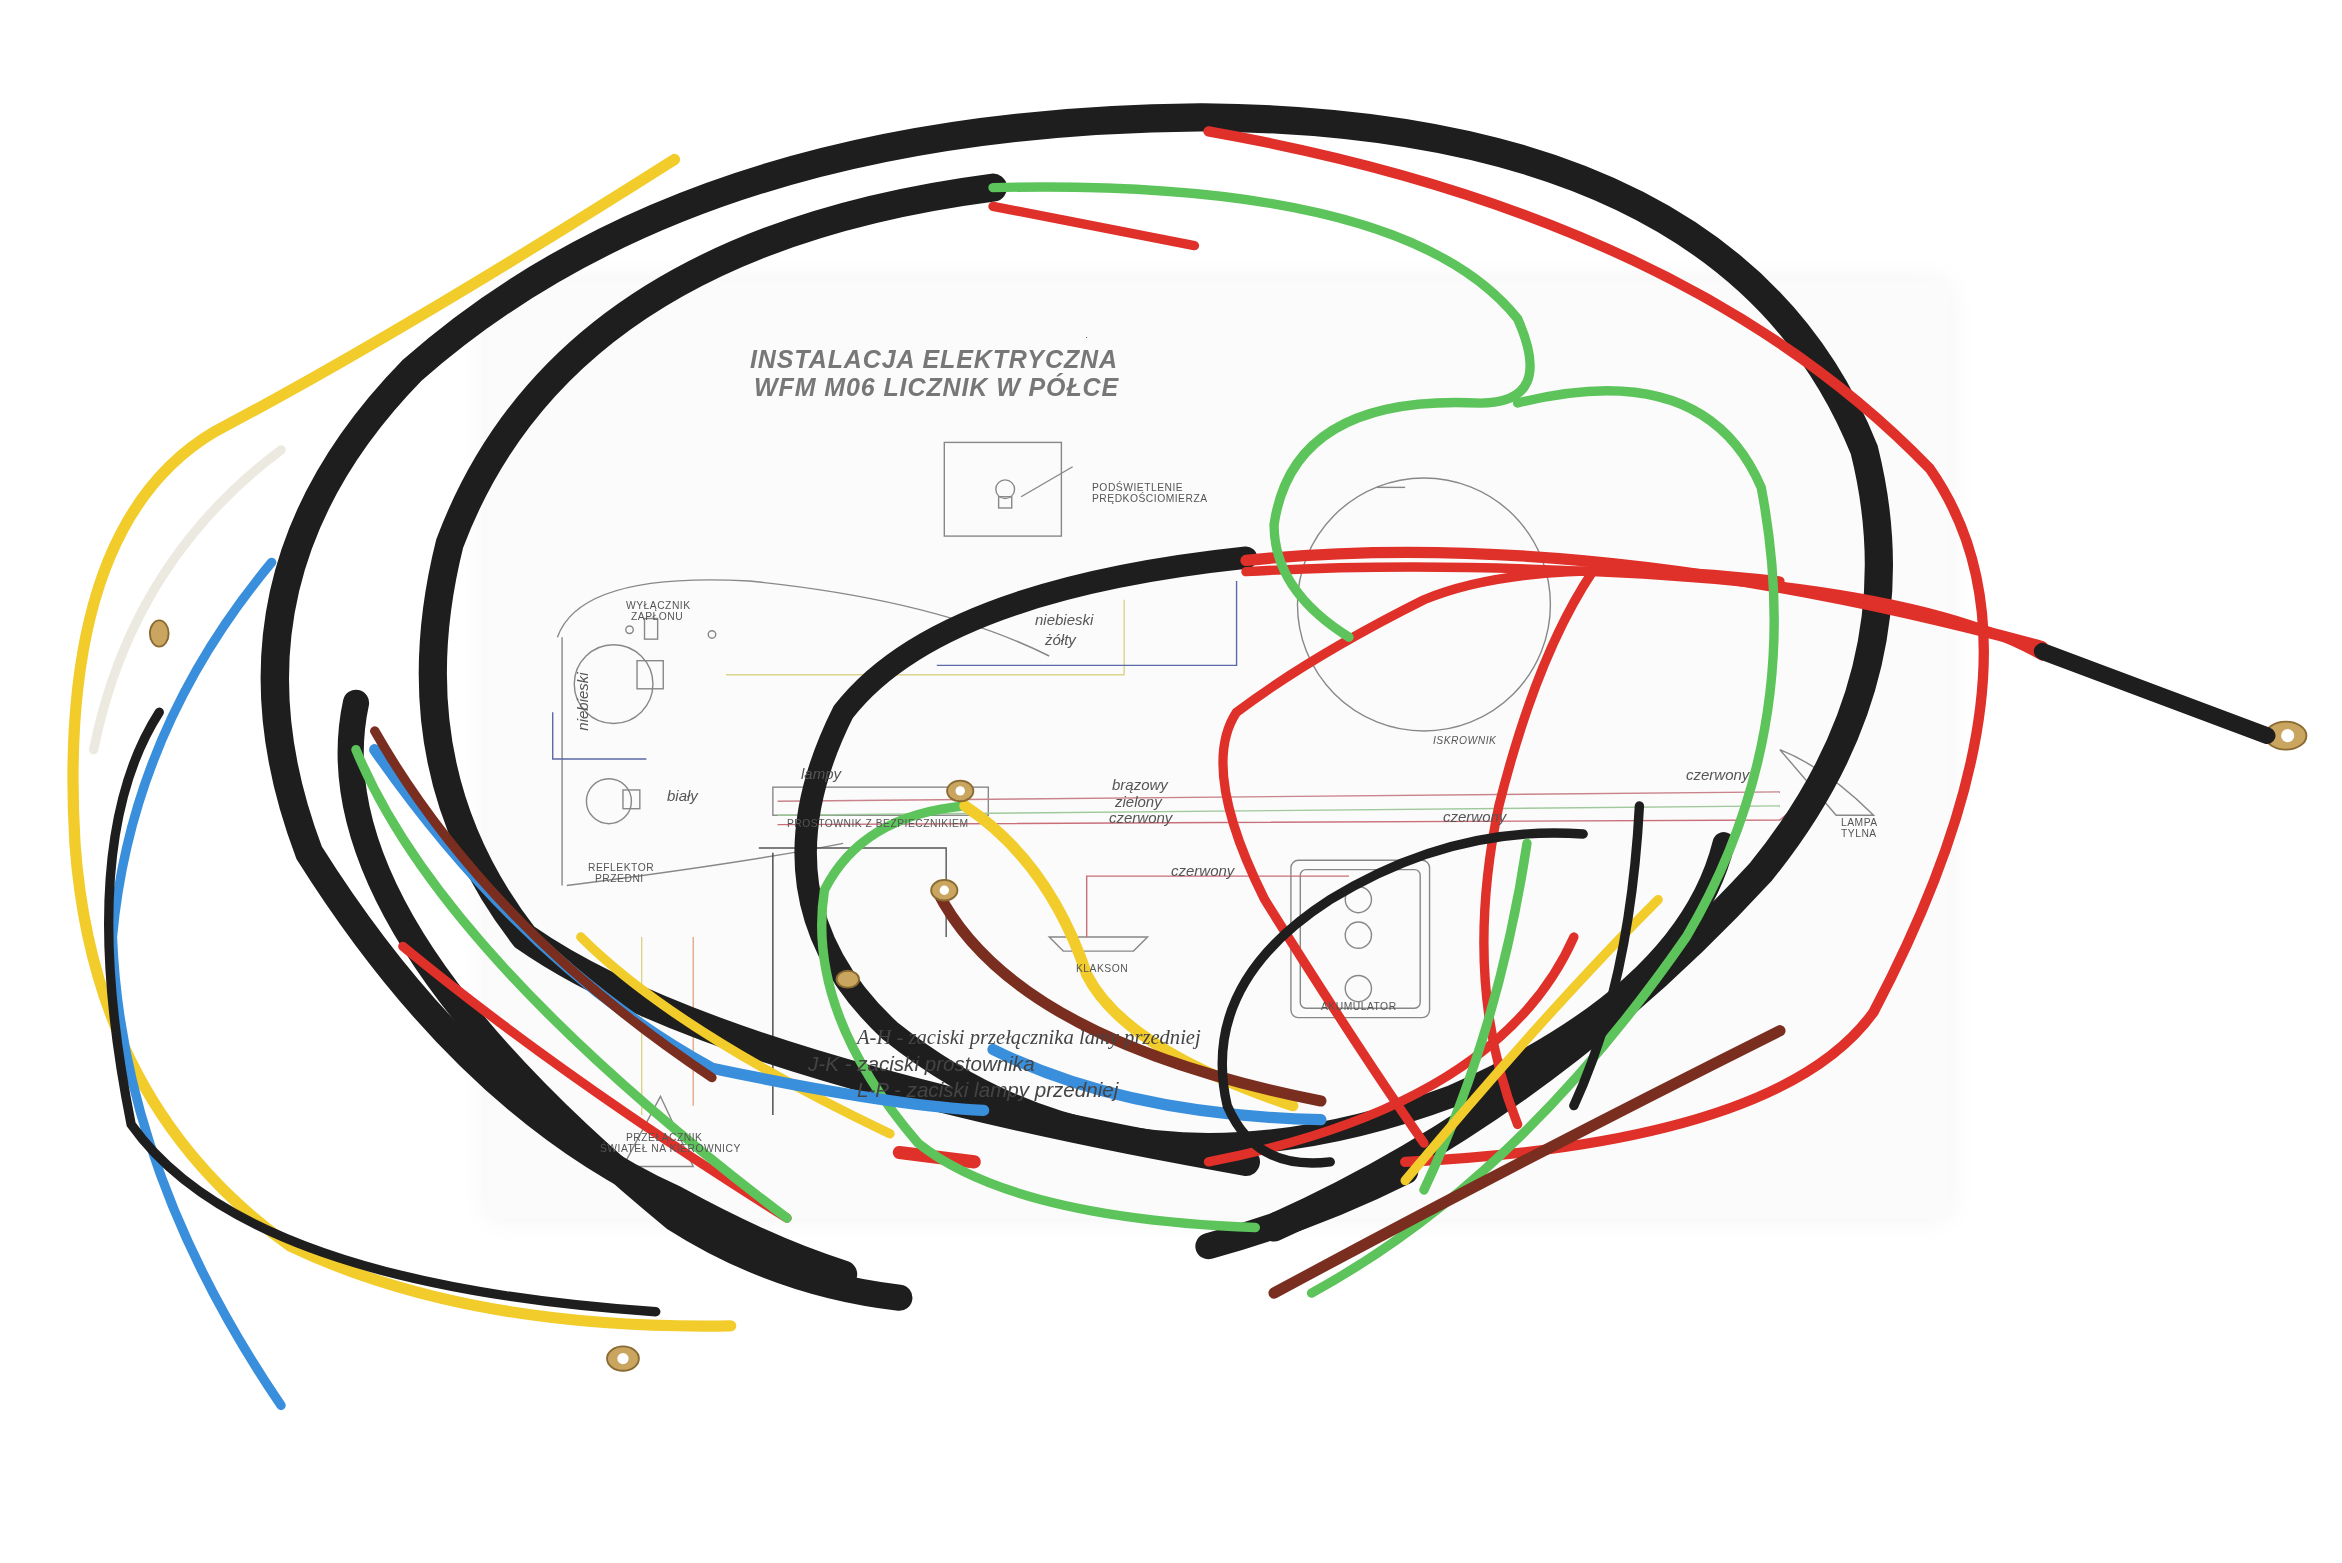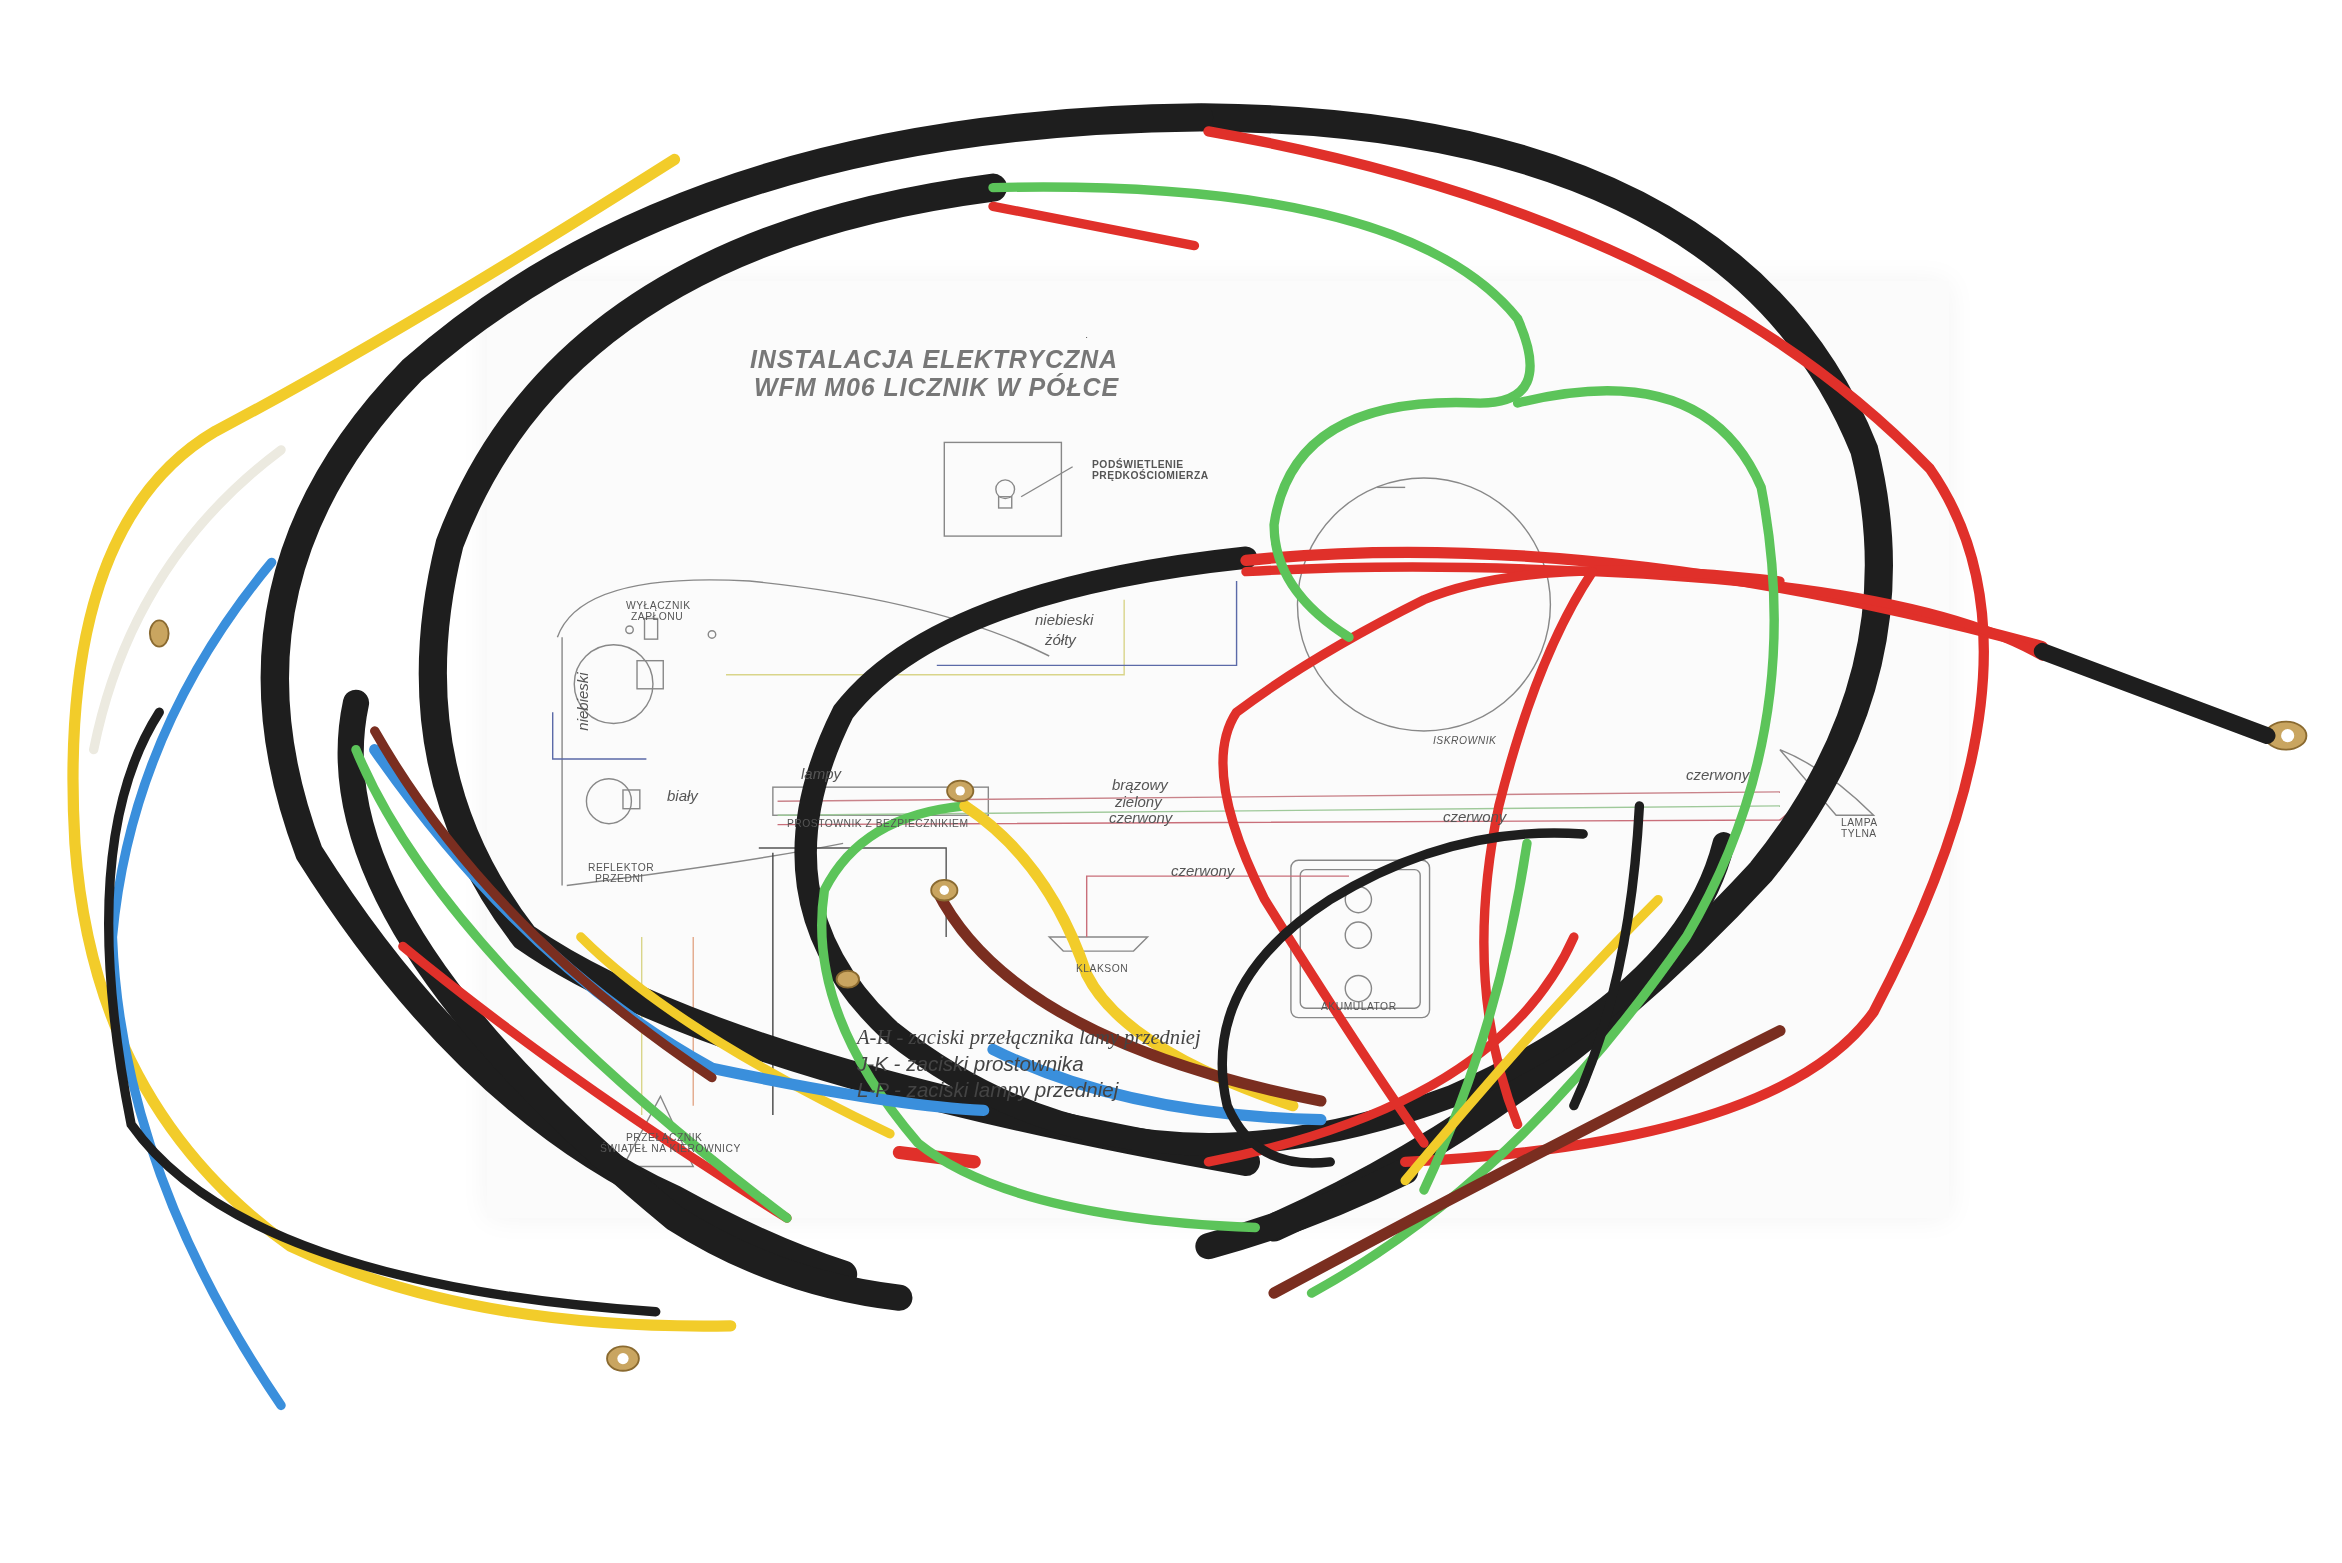--- a/index.html
+++ b/index.html
@@ -128,21 +128,21 @@
       <circle cx="665" cy="1450" r="6"></circle>
       <circle cx="1025" cy="844" r="5"></circle>
       <circle cx="1008" cy="950" r="5"></circle>
     </g>
     <path d="M 2180 695 L 2420 785" stroke="#1e1e1e" stroke-width="18" stroke-linecap="round"></path>
   </svg>
 
   <div class="title" style="left:750px; top:345px;">INSTALACJA ELEKTRYCZNA</div>
   <div class="title" style="left:754px; top:373px;">WFM M06 LICZNIK W PÓŁCE</div>
 
-  <div class="lbl" style="left:1092px; top:459px; width:122px;font-weight:bold;">PODŚWIETLENIE PRĘDKOŚCIOMIERZA</div>
+  <div class="lbl" style="left:1092px; top:482px; width:122px;">PODŚWIETLENIE PRĘDKOŚCIOMIERZA</div>
   <div class="lbl" style="left:626px; top:600px;">WYŁĄCZNIK</div>
   <div class="lbl" style="left:631px; top:611px;">ZAPŁONU</div>
   <div class="lbl" style="left:588px; top:862px;">REFLEKTOR</div>
   <div class="lbl" style="left:595px; top:873px;">PRZEDNI</div>
   <div class="lbl" style="left:1433px; top:735px;font-style:italic;">ISKROWNIK</div>
   <div class="lbl" style="left:1076px; top:963px;">KLAKSON</div>
   <div class="lbl" style="left:1321px; top:1001px;">AKUMULATOR</div>
   <div class="lbl" style="left:787px; top:818px;">PROSTOWNIK Z BEZPIECZNIKIEM</div>
   <div class="lbl" style="left:626px; top:1132px;">PRZEŁĄCZNIK</div>
   <div class="lbl" style="left:600px; top:1143px;">ŚWIATEŁ NA KIEROWNICY</div>
@@ -155,16 +155,16 @@
   <div class="lbl-it" style="left:1035px; top:611px;">niebieski</div>
   <div class="lbl-it" style="left:801px; top:765px;">lampy</div>
   <div class="lbl-it" style="left:1112px; top:776px;">brązowy</div>
   <div class="lbl-it" style="left:1115px; top:793px;">zielony</div>
   <div class="lbl-it" style="left:1109px; top:809px;">czerwony</div>
   <div class="lbl-it" style="left:1171px; top:862px;">czerwony</div>
   <div class="lbl-it" style="left:1443px; top:808px;">czerwony</div>
   <div class="lbl-it" style="left:1686px; top:766px;">czerwony</div>
 
   <div class="legend" style="left:857px; top:1026px;font-family:Liberation Serif, serif;">A-H - zaciski przełącznika lamy przedniej</div>
-  <div class="legend" style="left:857px; top:1052px;text-align:center;">J-K - zaciski prostownika</div>
+  <div class="legend" style="left:808px; top:1052px;text-align:center;">J-K - zaciski prostownika</div>
   <div class="legend" style="left:857px; top:1078px;">L-P - zaciski lampy przedniej</div>
 </div>
 
 
 </body></html>

